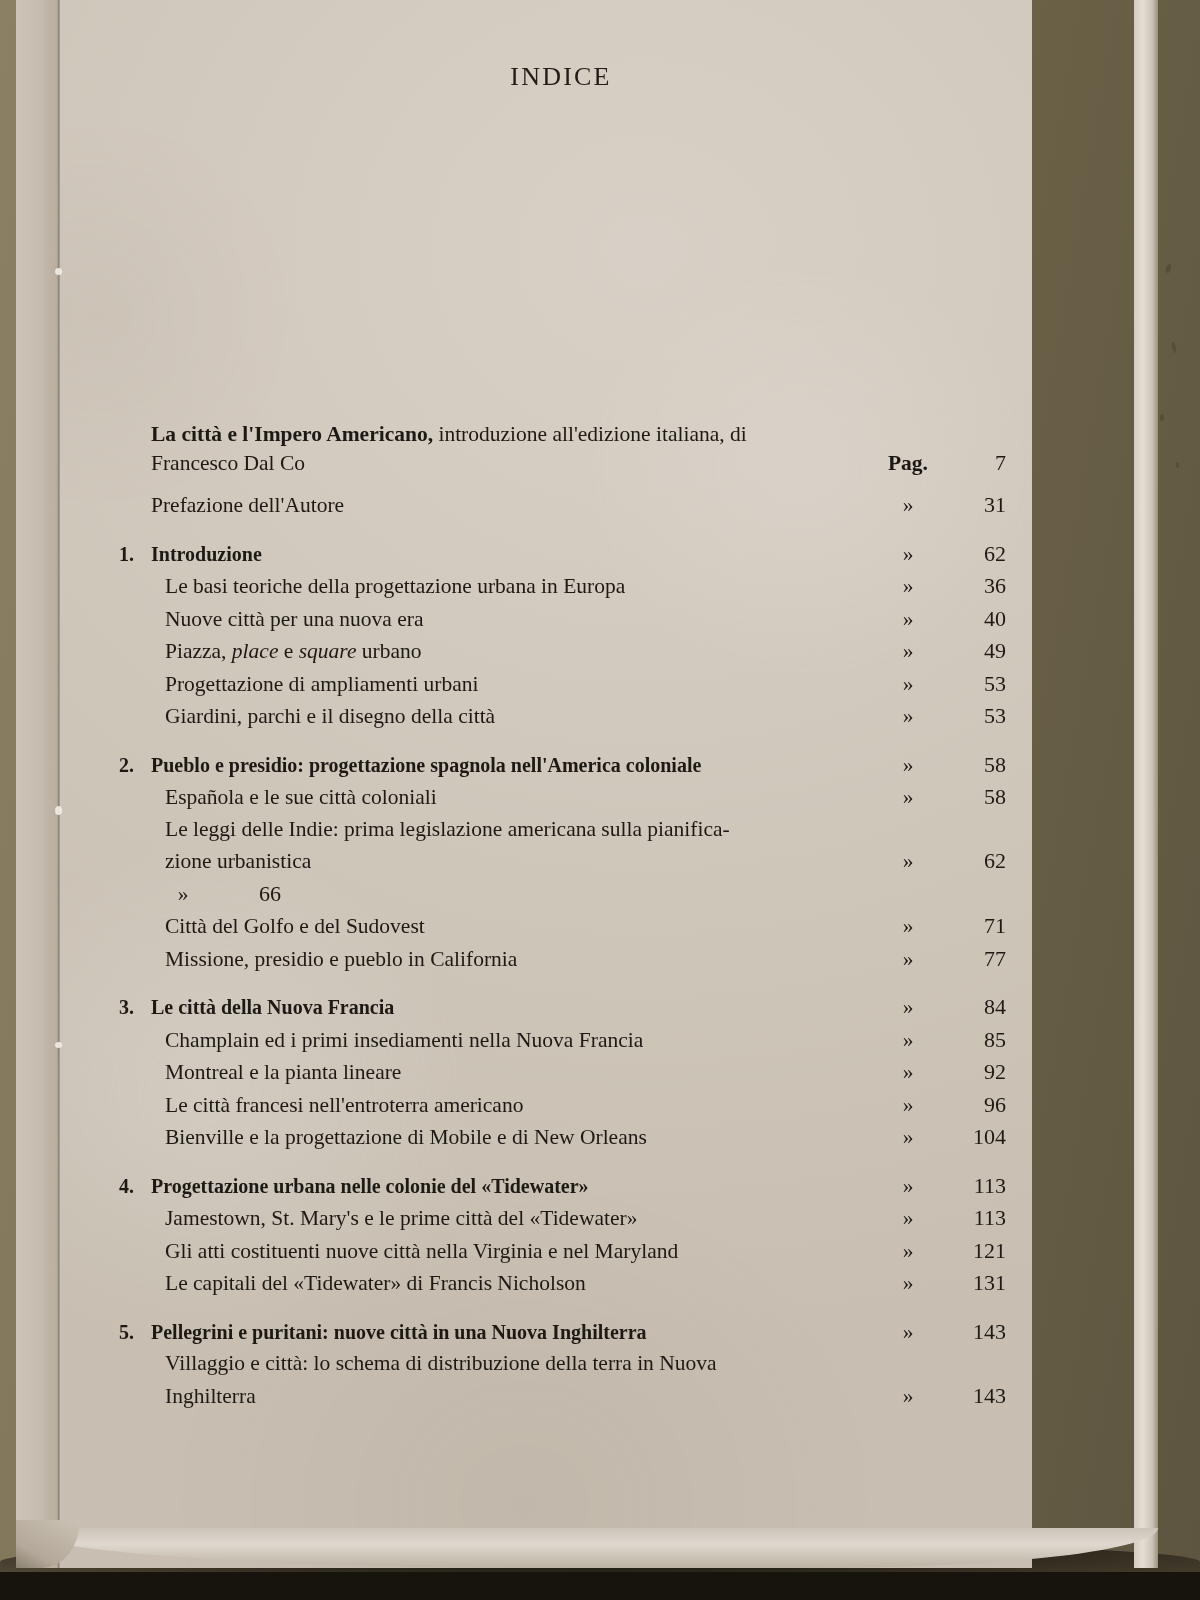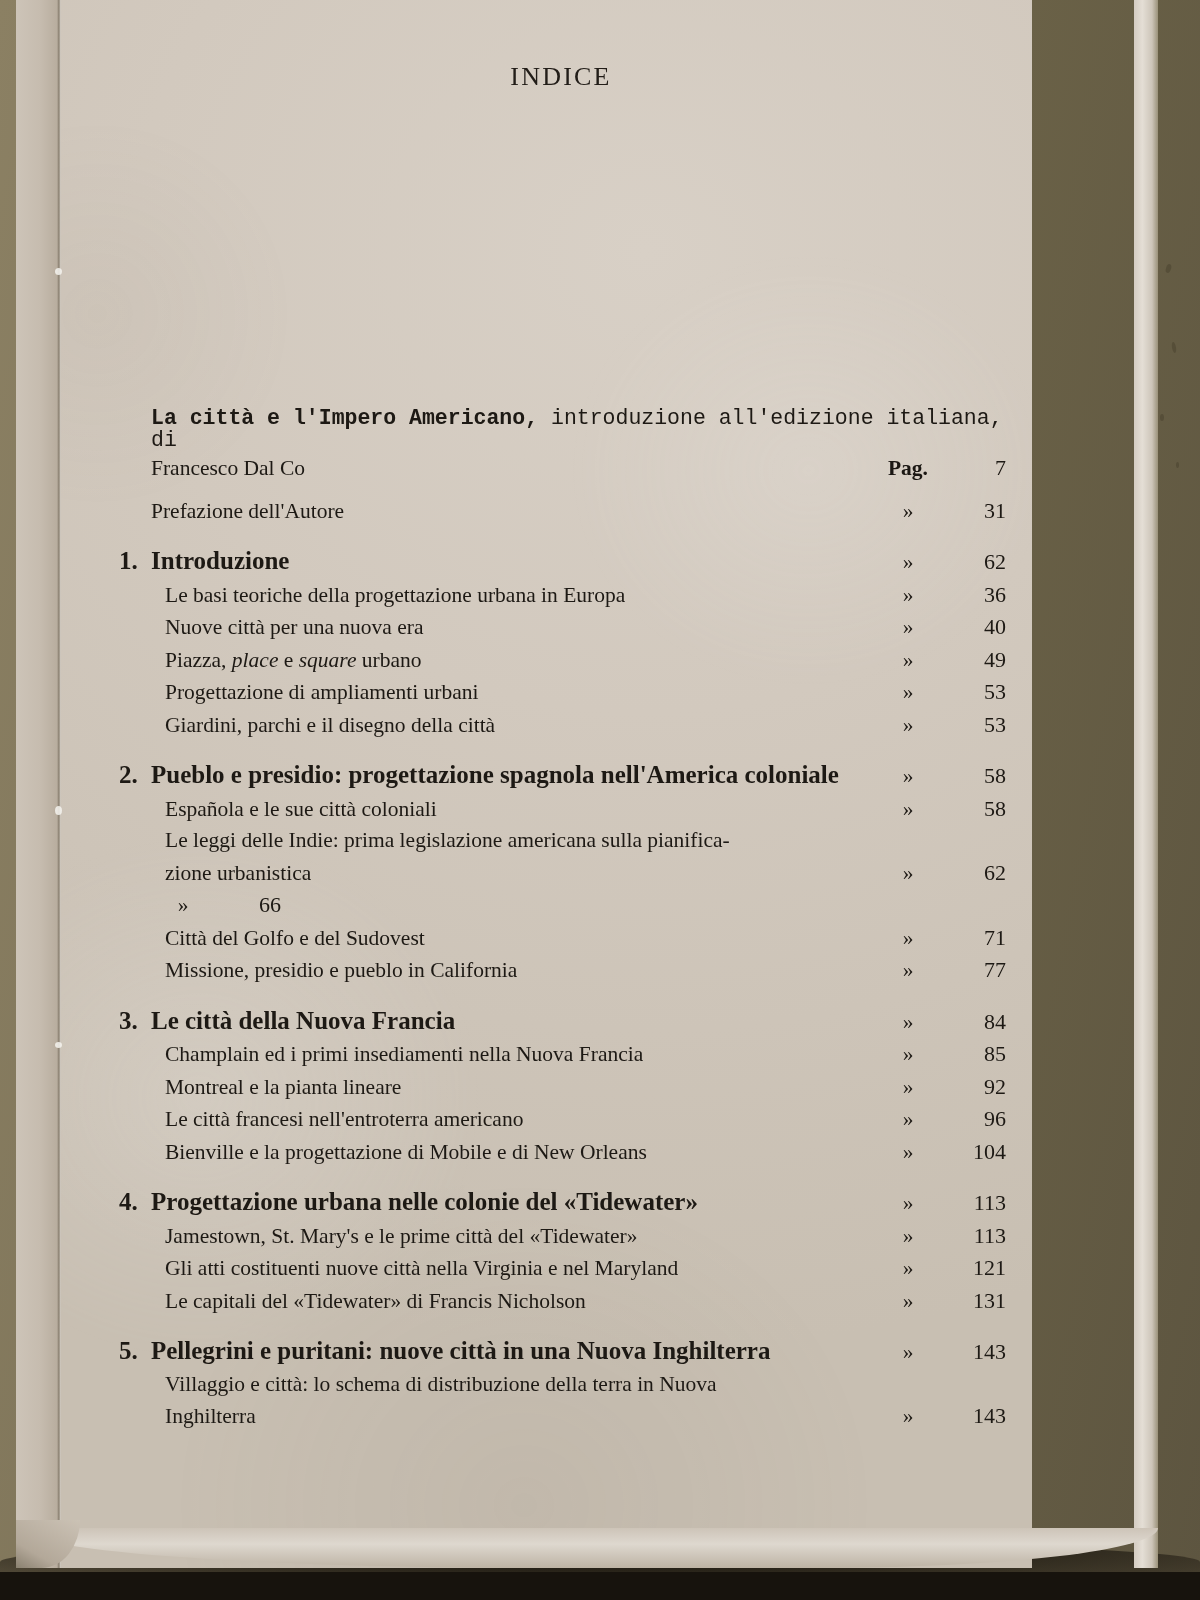--- a/index.html
+++ b/index.html
@@ -189,33 +189,33 @@
     text-align: center;
     font-size: 21.5px;
     font-weight: 700;
   }
 
   .bold { font-weight: 700; }
   .ital { font-style: italic; }
 
   .chapter .label {
     font-weight: 700;
-    font-size: 25px;
+    font-size: 20px;
   }
   .chapter-num {
     display: inline-block;
     width: 32px;
     margin-left: -32px;
     font-weight: 700;
   }
   .sub .label {
     padding-left: 14px;
   }
   .r-tight { margin-top: 10px; }
-  .r-first { margin-top: 0; font-family: Liberation Mono, monospace; }
+  .r-first { margin-top: 16px; }
 </style>
 </head>
 <body>
 
 <div id="desk">
   <div id="desk-speck-1"></div>
   <div id="desk-speck-2"></div>
   <div id="desk-speck-3"></div>
   <div id="desk-speck-4"></div>
 </div>

